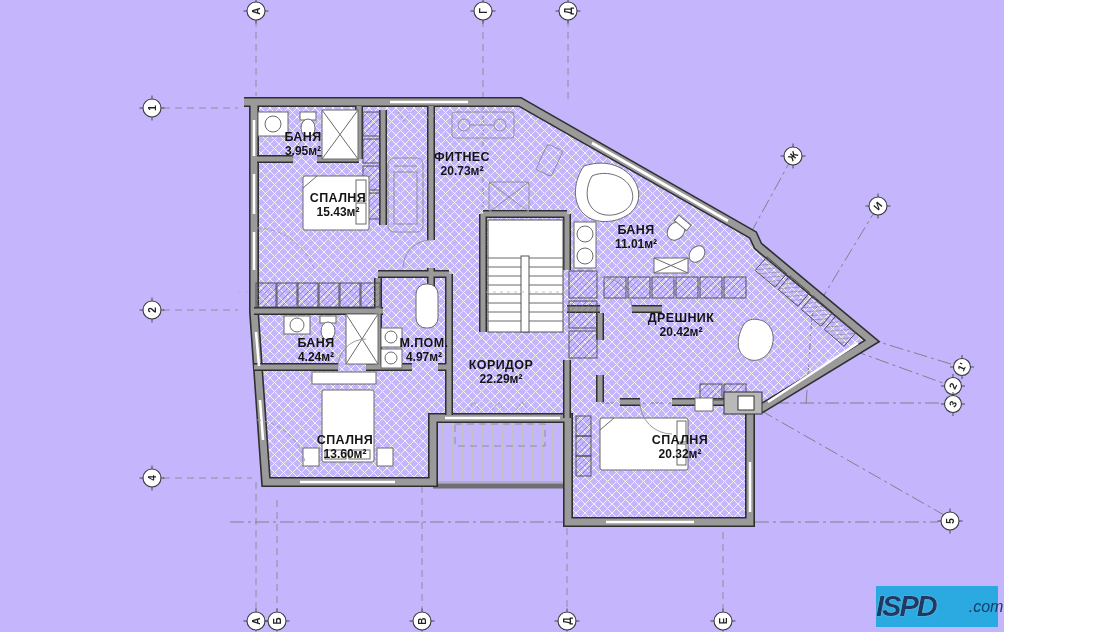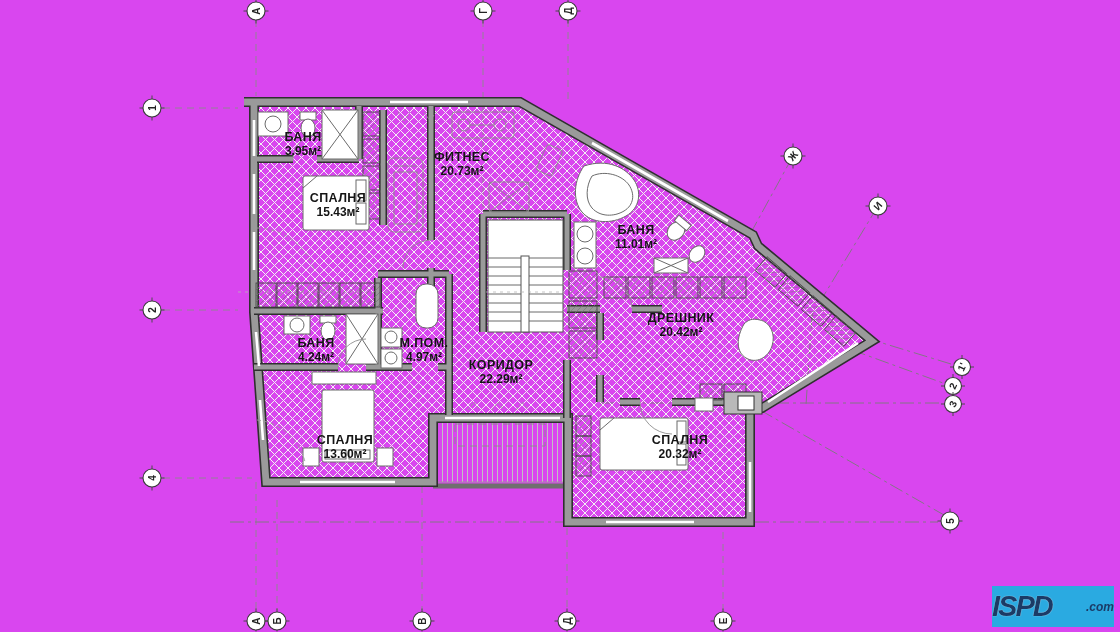--- a/index.html
+++ b/index.html
@@ -1,16 +1,16 @@
 <!DOCTYPE html>
 <html style="--wall: #9a9a9a; --wall-edge: #2f2f2f; --logo-bg: #2aaae1; --logo-fg: #1b3b66;"><head>
 <meta charset="utf-8">
 <style>
   html,body{margin:0;padding:0;background:#fff;}
-  #stage{position:relative;width:1120px;height:632px;background:#d946ef;overflow:hidden;
+  #stage{position:relative;width:1004px;height:632px;background:#c4b5fd;overflow:hidden;
          font-family:"Liberation Sans",sans-serif;}
   svg{position:absolute;left:0;top:0;}
   
   .wedge{fill:none;stroke:var(--wall-edge,#2f2f2f);stroke-width:10;stroke-linejoin:miter;}
   .wcore{fill:none;stroke:var(--wall,#9a9a9a);stroke-width:6.8;stroke-linejoin:miter;}
   .iedge{fill:none;stroke:var(--wall-edge,#2f2f2f);stroke-width:8;}
   .icore{fill:none;stroke:var(--wall,#9a9a9a);stroke-width:5;}
   .win{fill:none;stroke:#ffffff;stroke-width:2.6;}
   .rail{fill:none;stroke:#6f6f6f;stroke-width:5;}
   
@@ -30,21 +30,21 @@
   .rarea{font:700 12px "Liberation Sans",sans-serif;fill:#141414;text-anchor:middle;}
   
   .gm line{stroke:#4a4a4a;stroke-width:1;}
   .gm circle{fill:#ffffff;stroke:#3a3a3a;stroke-width:1.1;}
   .gm text{font:700 10px "Liberation Sans",sans-serif;text-anchor:middle;dominant-baseline:central;fill:#222;}
   
   #logo{position:absolute;right:6px;bottom:5px;width:122px;height:41px;background:var(--logo-bg,#2aaae1);
         display:flex;align-items:center;justify-content:space-between;color:var(--logo-fg,#1b3b66);
         font-style:italic;line-height:1;}
   #logo .lm{font-weight:700;font-size:29px;letter-spacing:-2px;text-shadow:0 0 1px #eaf7ff;}
-  #logo .ls{font-weight:700;font-size:12px;margin-left:1px;padding-left:32px;}
+  #logo .ls{font-weight:400;font-size:16px;margin-left:1px;padding-left:32px;}
 </style>
 </head>
 <body>
 
 <div id="stage">
 <svg width="1120" height="632" viewBox="0 0 1120 632">
   <defs>
     <pattern id="hatch" width="6" height="6" patternUnits="userSpaceOnUse">
       <path d="M0,6 L6,0 M-1,1 L1,-1 M5,7 L7,5" stroke="#777" stroke-width="0.7"></path>
     </pattern>

